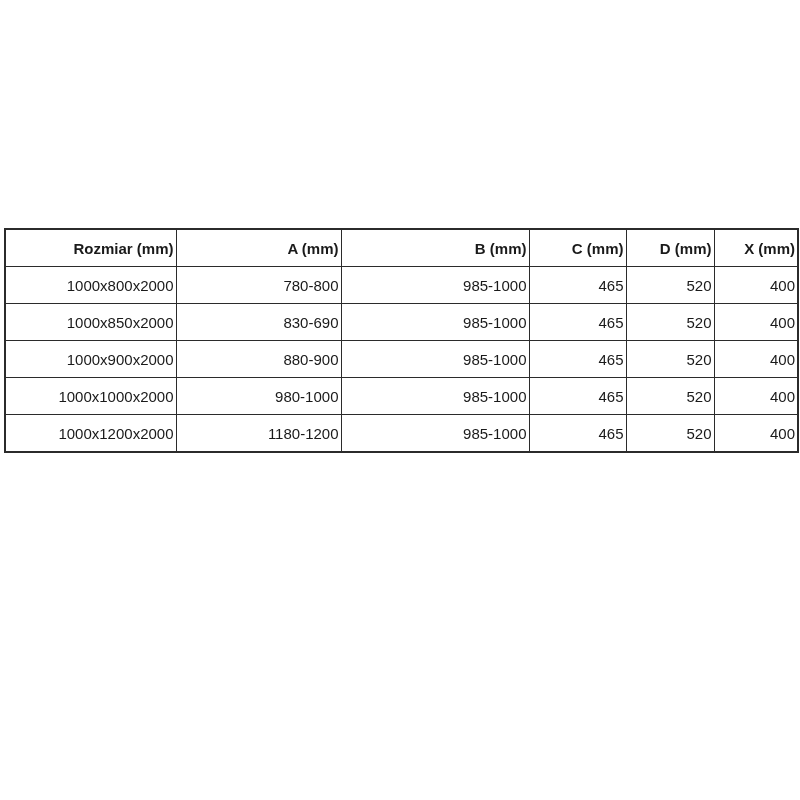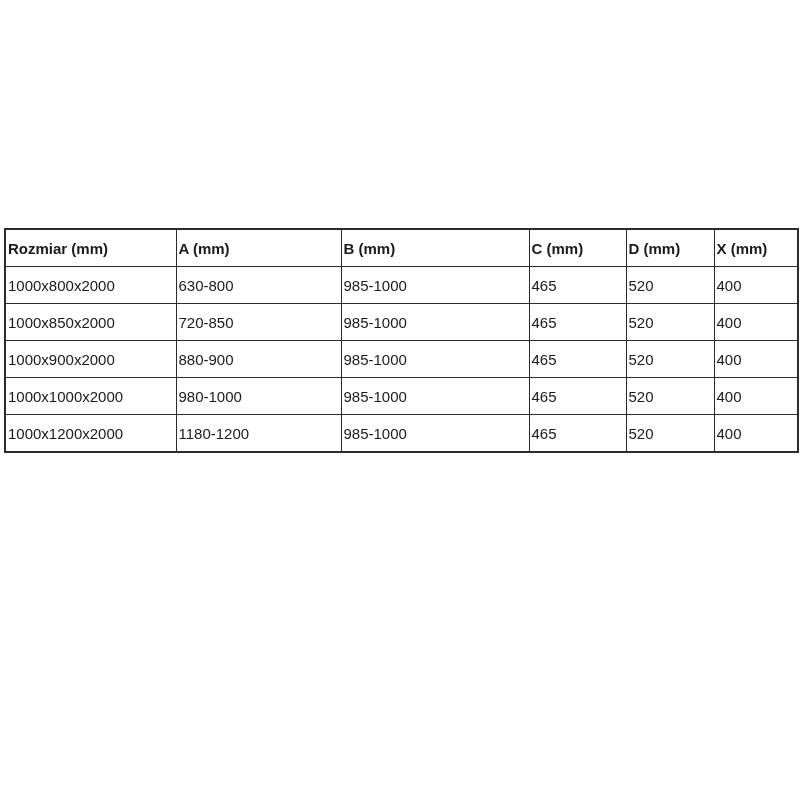--- a/index.html
+++ b/index.html
@@ -25,21 +25,21 @@
     table-layout: fixed;
     width: 793px;
     border: 2px solid #2b2b2b;
     background: #ffffff;
   }
   table.spec-table th,
   table.spec-table td {
     border: 1px solid #2b2b2b;
     height: 36px;
     padding: 0 2px;
-    text-align: left;
+    text-align: right;
     vertical-align: middle;
     font-size: 15px;
     line-height: 1;
     white-space: nowrap;
     overflow: hidden;
     background: #ffffff;
     color: #1a1a1a;
   }
   table.spec-table th {
     font-weight: bold;
@@ -65,29 +65,29 @@
           <th>A (mm)</th>
           <th>B (mm)</th>
           <th>C (mm)</th>
           <th>D (mm)</th>
           <th>X (mm)</th>
         </tr>
     </thead>
     <tbody>
         <tr>
           <td>1000x800x2000</td>
-          <td>630-800</td>
+          <td>780-800</td>
           <td>985-1000</td>
           <td>465</td>
           <td>520</td>
           <td>400</td>
         </tr>
         <tr>
           <td>1000x850x2000</td>
-          <td>720-850</td>
+          <td>830-690</td>
           <td>985-1000</td>
           <td>465</td>
           <td>520</td>
           <td>400</td>
         </tr>
         <tr>
           <td>1000x900x2000</td>
           <td>880-900</td>
           <td>985-1000</td>
           <td>465</td>

